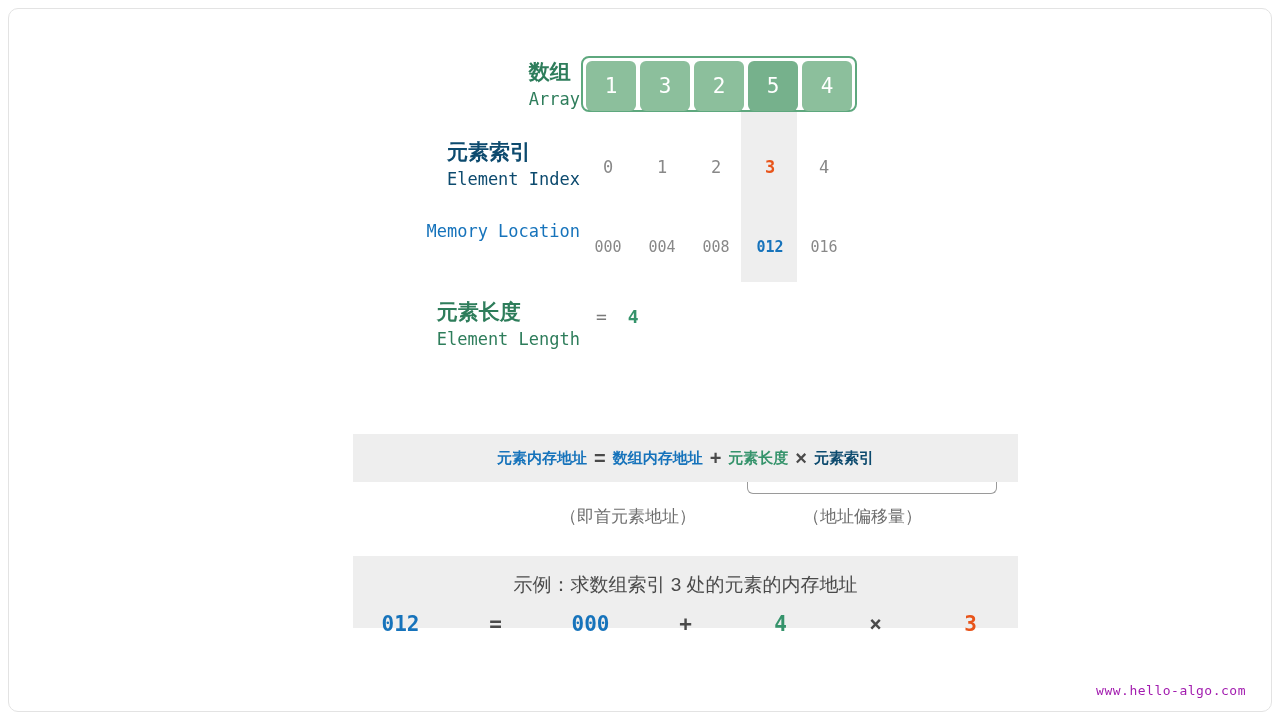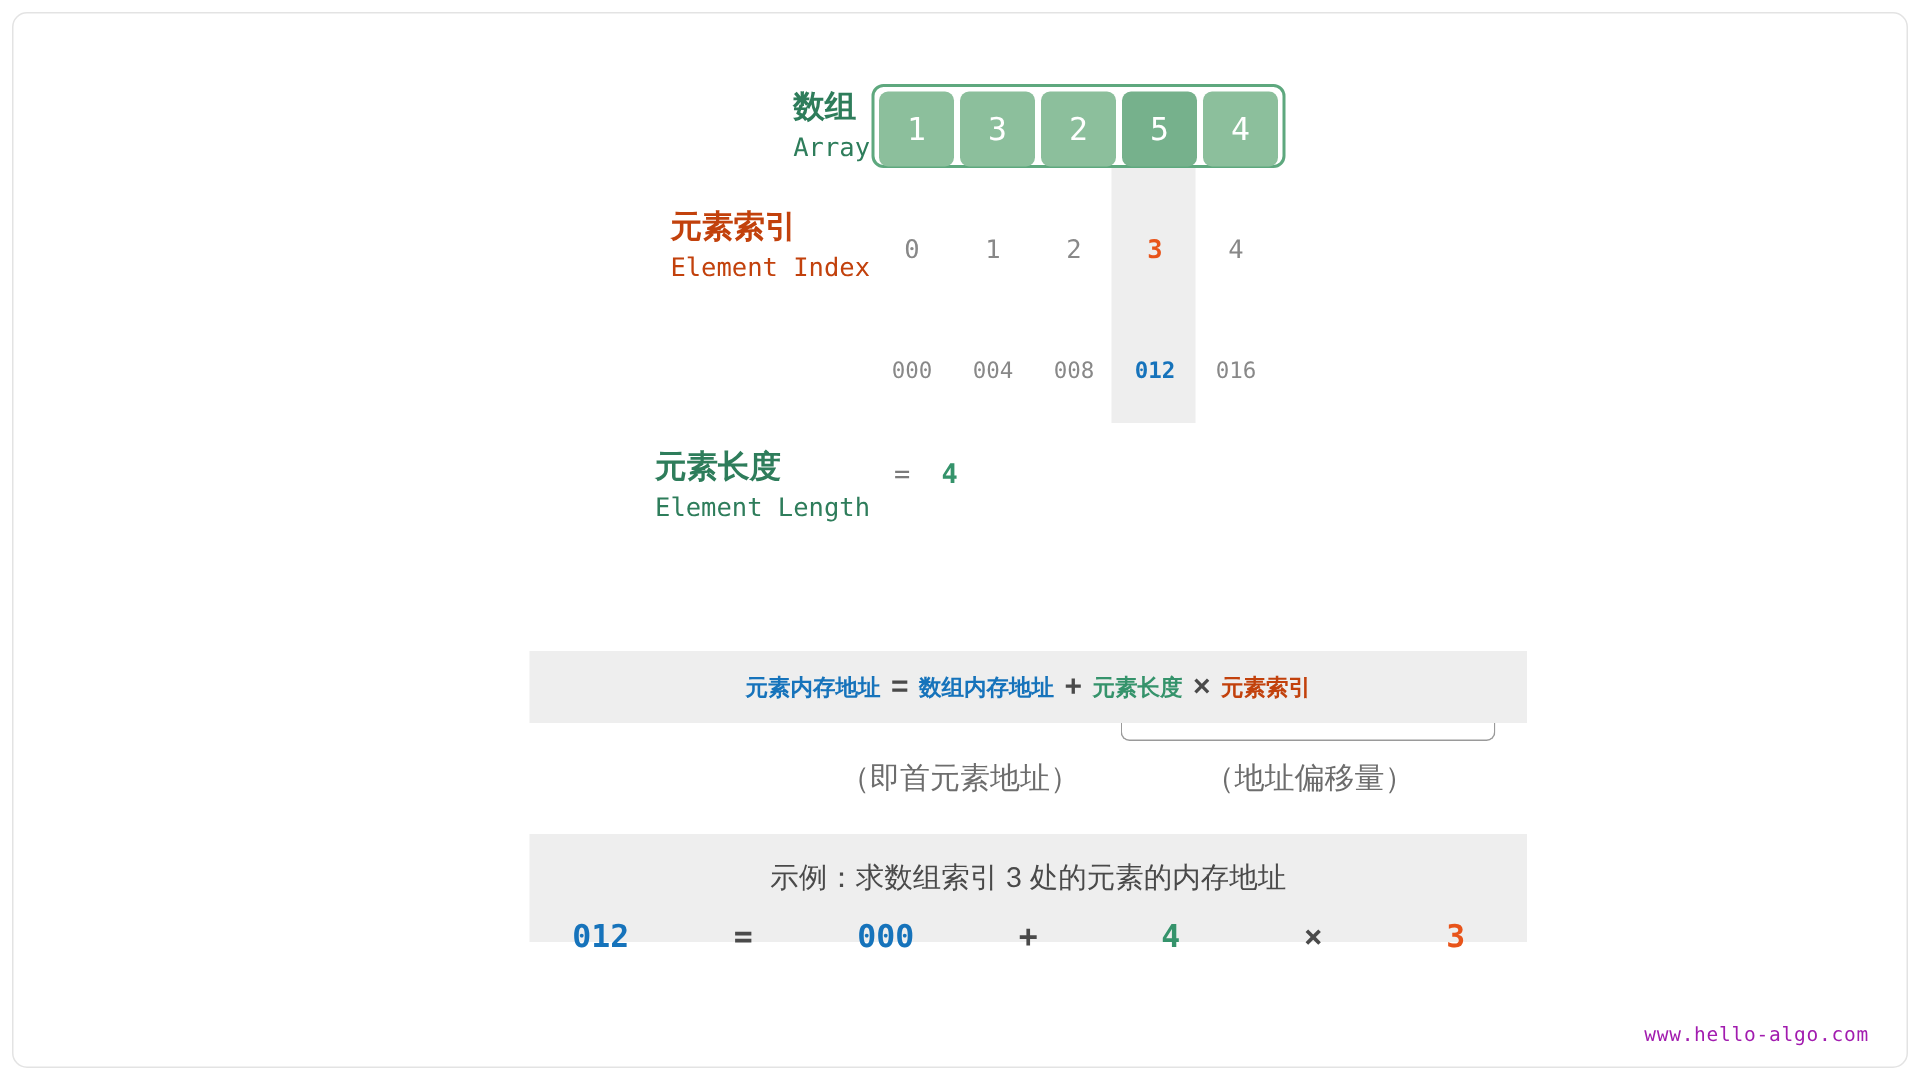--- a/index.html
+++ b/index.html
@@ -68,21 +68,21 @@
     white-space: nowrap;
   }
   .label-en {
     font-size: 17px;
     font-family: "DejaVu Sans Mono", monospace;
     line-height: 26px;
     white-space: nowrap;
   }
   .c-green { color: #2e7d5b; }
   .c-green2 { color: #35936b; }
-  .c-orange { color: #c2410c; }
+  .c-orange { color: #0c4a6e; }
   .c-blue { color: #1673bb; }
 
   
   .array-outer {
     position: absolute;
     left: 581px;
     top: 56px;
     height: 56px;
     border: 2px solid #5ea87e;
     border-radius: 8px;
@@ -173,21 +173,21 @@
     height: 12px;
     border-left: 1px solid #9a9a9a;
     border-right: 1px solid #9a9a9a;
     border-bottom: 1px solid #9a9a9a;
     border-radius: 0 0 6px 6px;
     box-sizing: border-box;
   }
 
   .note {
     position: absolute;
-    font-size: 20px;
+    font-size: 17px;
     color: #6d6d6d;
     white-space: nowrap;
   }
   .note-left { left: 560px; top: 505px; }
   .note-right { left: 803px; top: 505px; }
 
   
   .example-box {
     position: absolute;
     left: 353px;
@@ -246,20 +246,21 @@
     <div class="labels-col">
       <div class="label-group" style="top:58px;">
         <div class="label-cn c-green">数组</div>
         <div class="label-en c-green">Array</div>
       </div>
       <div class="label-group" style="top:138px;">
         <div class="label-cn c-orange">元素索引</div>
         <div class="label-en c-orange">Element Index</div>
       </div>
       <div class="label-group" style="top:218px;">
+        <div class="label-en c-blue">Memory Location</div>
       </div>
       <div class="label-group" style="top:298px;">
         <div class="label-cn c-green">元素长度</div>
         <div class="label-en c-green">Element Length</div>
       </div>
     </div>
 
     <div class="array-outer">
       <div class="cell">1</div>
       <div class="cell">3</div>

